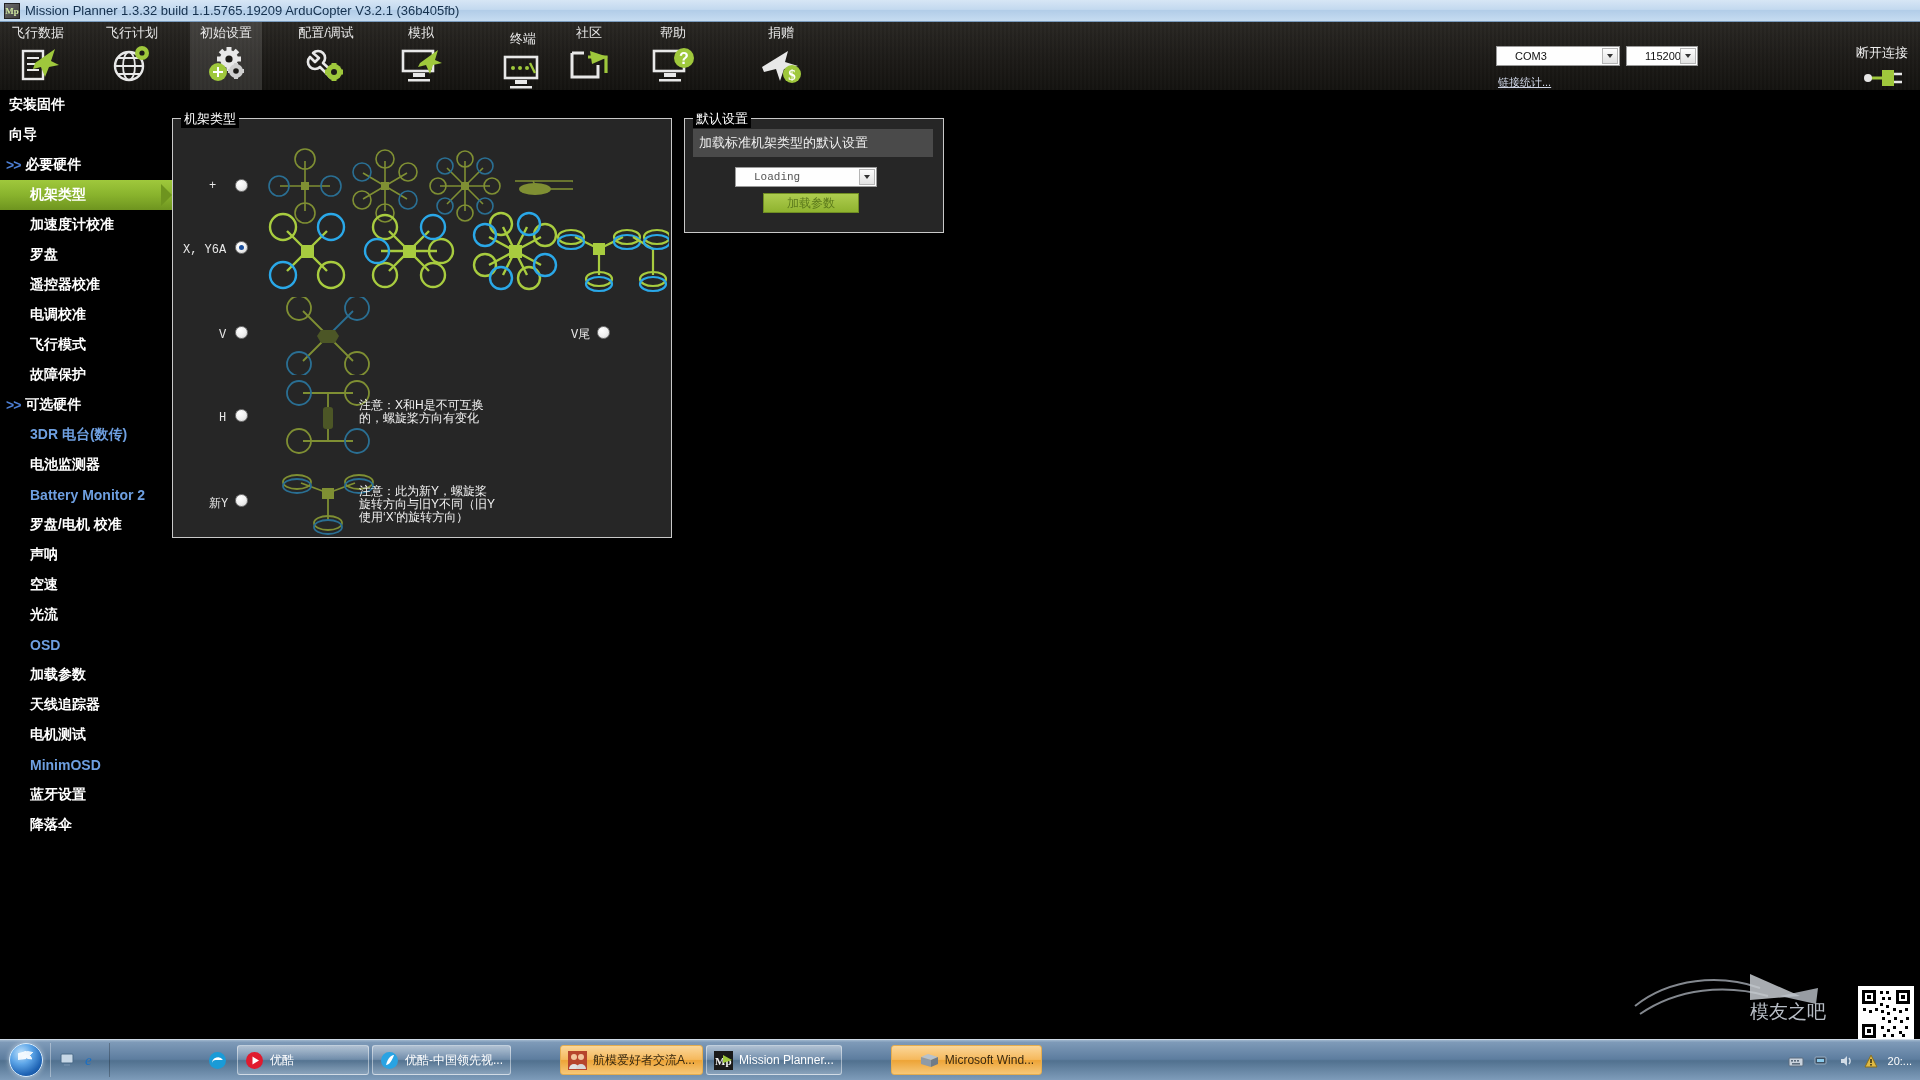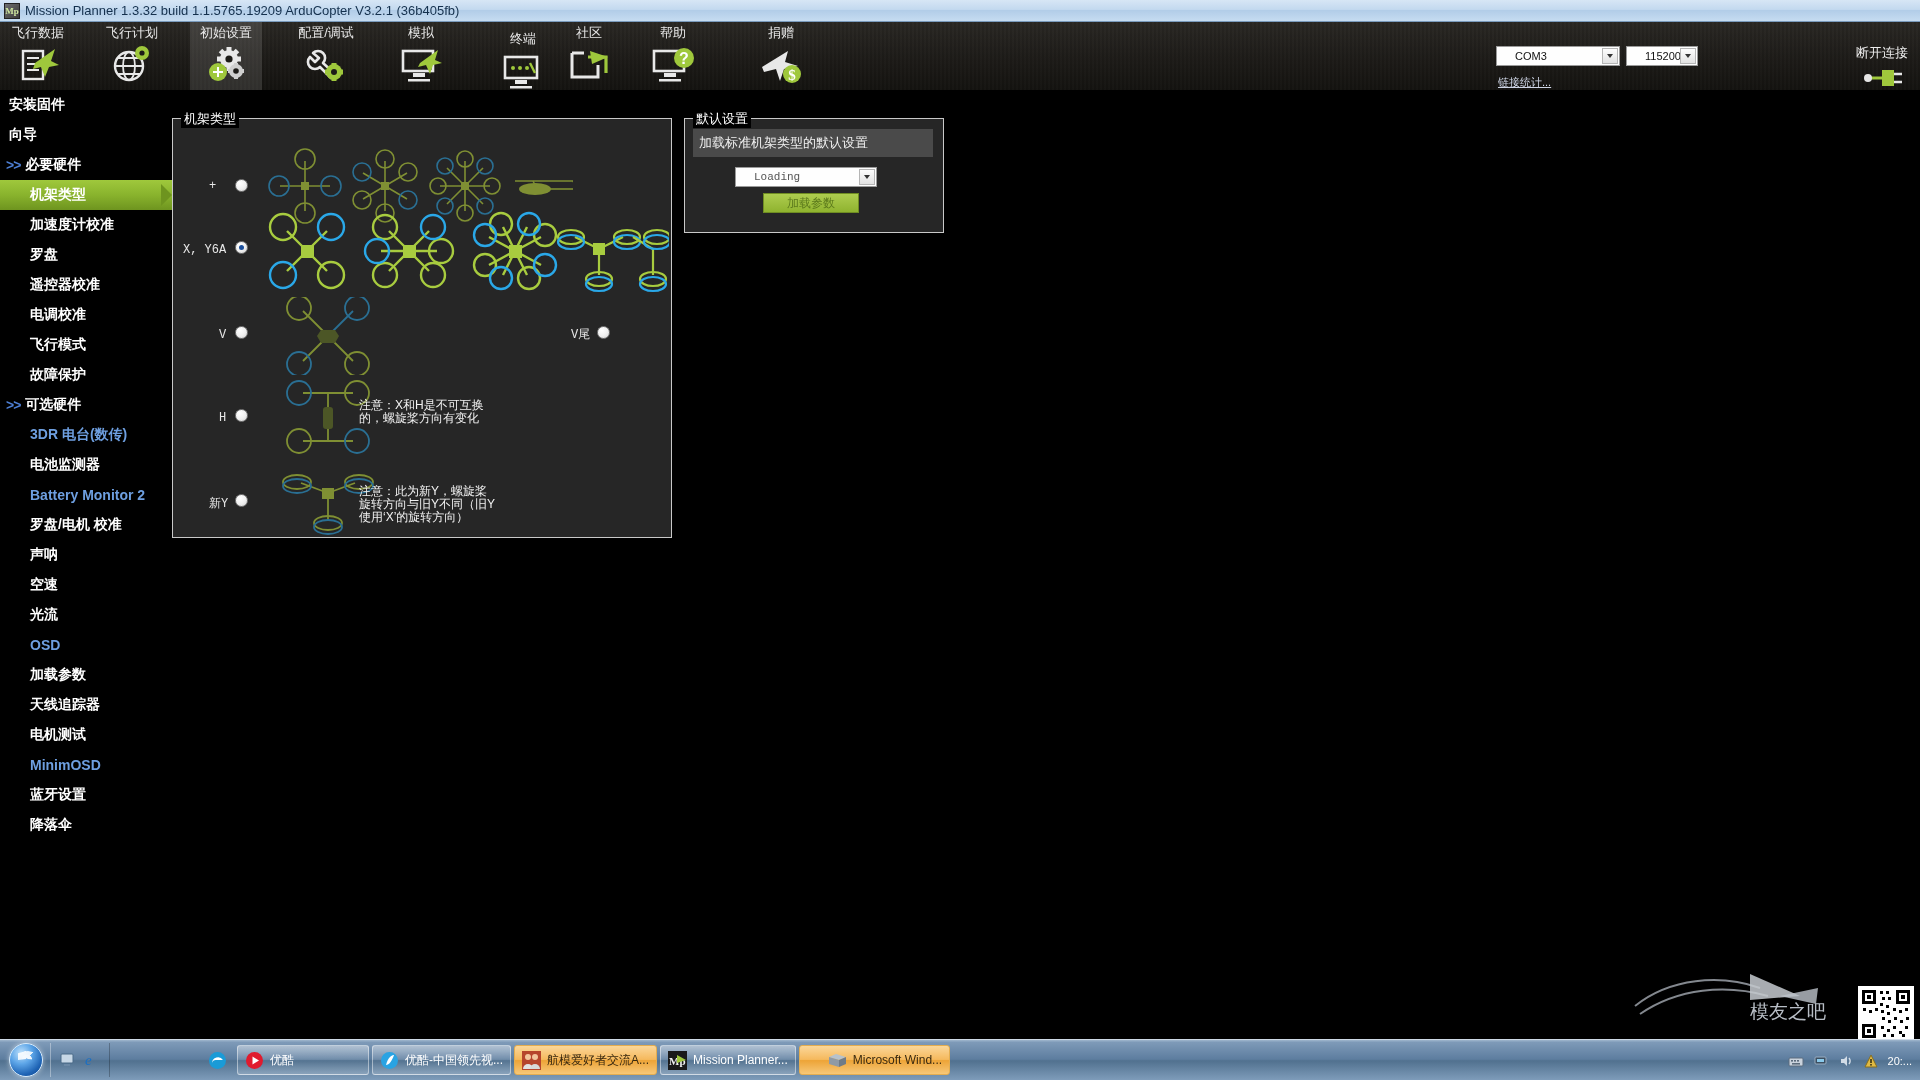--- a/index.html
+++ b/index.html
@@ -225,21 +225,21 @@
     display: flex; align-items: center; gap: 6px;
     border: 1px solid rgba(255,255,255,.45);
     border-radius: 3px;
     font-size: 12px; color: #fff; white-space: nowrap;
     font-family: "Liberation Sans", sans-serif;
     background: linear-gradient(to bottom, rgba(255,255,255,.42), rgba(255,255,255,.12) 48%, rgba(255,255,255,.02) 52%, rgba(255,255,255,.18));
     cursor: pointer;
   }
   .taskbtn.orange {
     background: linear-gradient(to bottom, #fbd79a, #f5b95d 48%, #eda437 52%, #f7c879);
-    color: #3a2a10; border-color: #e4ad50;
+    color: #3a2a10; border-color: #e4ad50; margin-left: 46px;
   }
   .taskbtn .ticon { width: 19px; height: 19px; flex: 0 0 19px; }
   .taskbtn .tlbl { max-width: 120px; overflow: hidden; text-overflow: ellipsis; }
   .tray {
     position: absolute; right: 0; top: 0; height: 41px;
     display: flex; align-items: center; gap: 9px; padding-right: 8px;
   }
   .tray .tri { width: 16px; height: 16px; opacity: .9; }
   .tray .clock {
     color: #fff; font-size: 11px; text-align: center; line-height: 12px;

